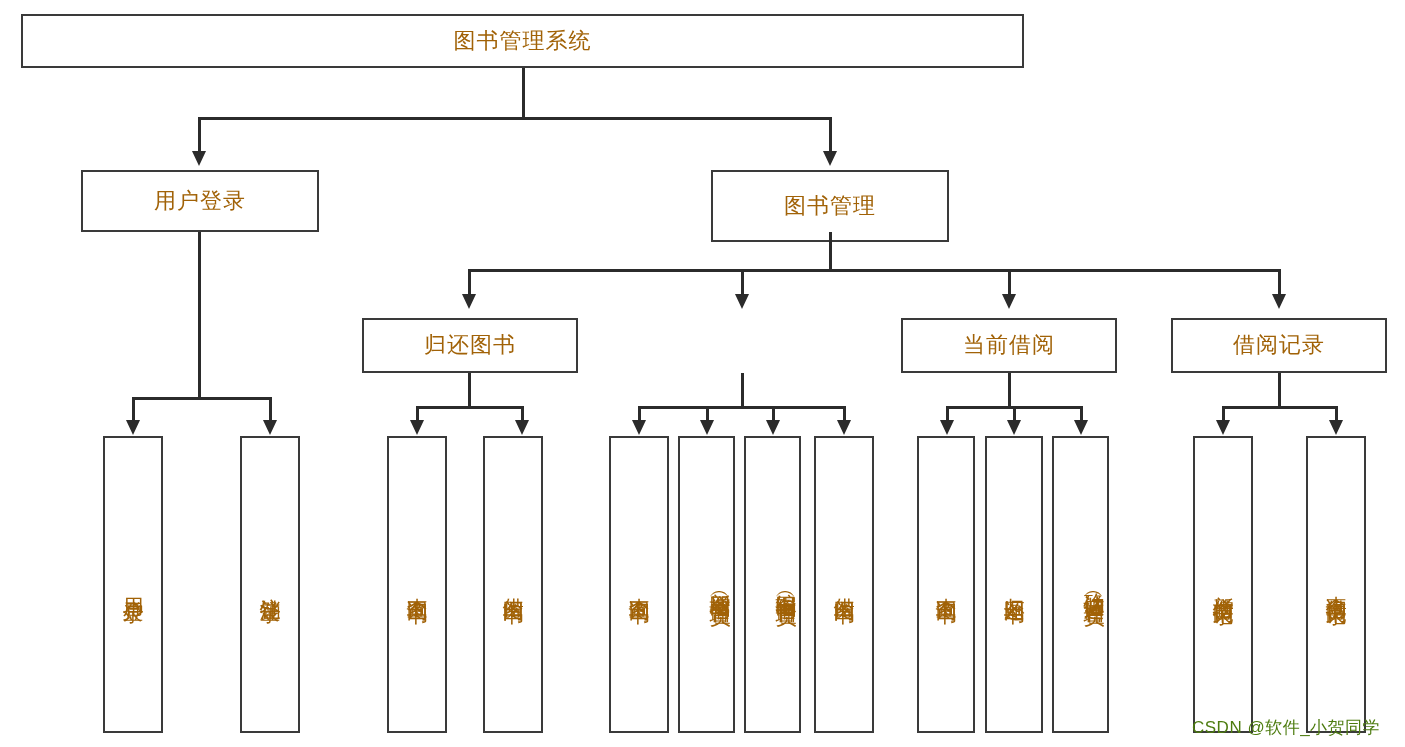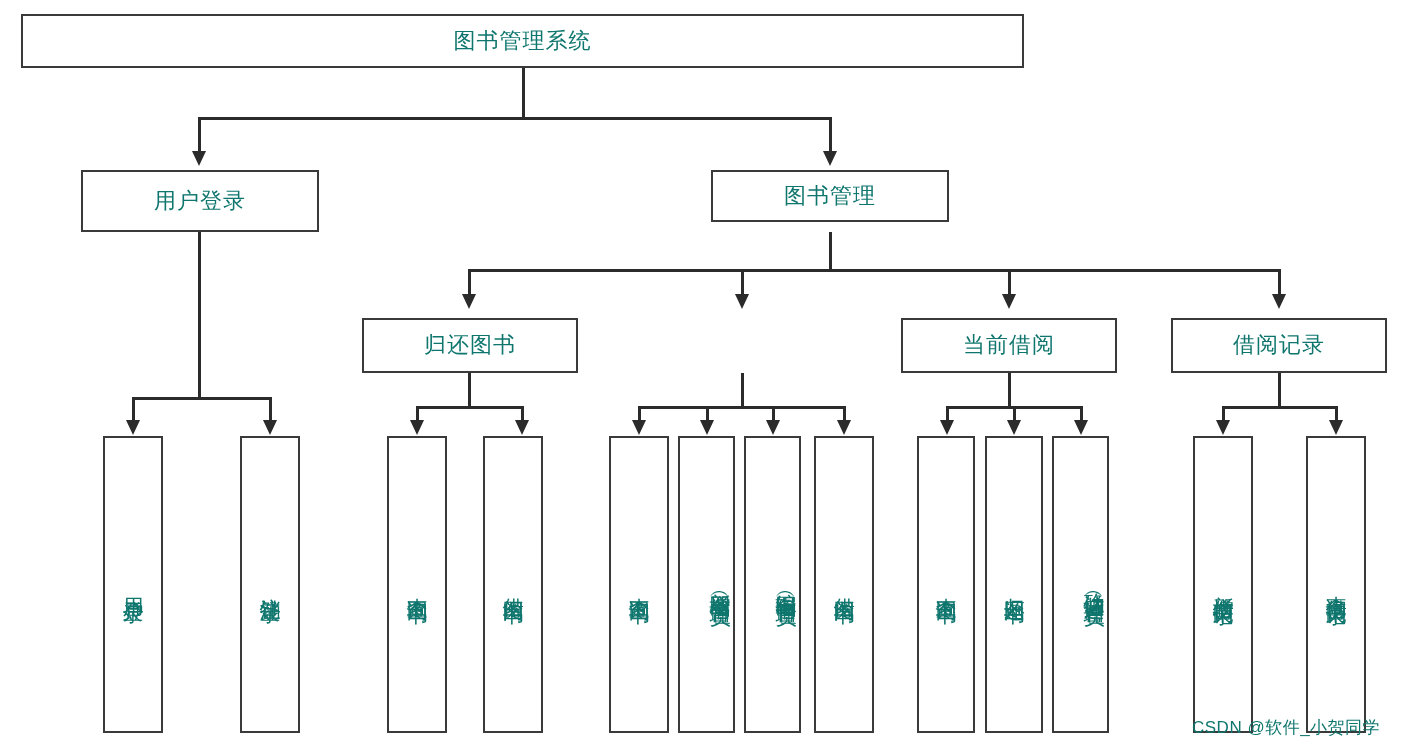--- a/index.html
+++ b/index.html
@@ -18,21 +18,21 @@
     overflow: hidden;
   }
   .node {
     position: absolute;
     box-sizing: border-box;
     border: 2.5px solid #3a3a3a;
     background: #ffffff;
     display: flex;
     align-items: center;
     justify-content: center;
-    color: #0f766e;
+    color: #a16207;
   }
   .node.horiz {
     font-size: 22px;
     line-height: 1.2;
     letter-spacing: 1px;
   }
   .node.vert {
     writing-mode: vertical-rl;
     text-orientation: upright;
     font-size: 21px;
@@ -59,21 +59,21 @@
     position: absolute;
     width: 0;
     height: 0;
     border-left: 7px solid transparent;
     border-right: 7px solid transparent;
     border-top: 15px solid #2b2b2b;
   }
   #watermark {
     position: absolute;
     font-size: 17px;
-    color: #0f766e;
+    color: #4d7c0f;
     letter-spacing: 0.5px;
     white-space: nowrap;
     user-select: none;
   }
 </style>
 </head>
 <body>
 
 <div id="canvas">
 
@@ -87,21 +87,21 @@
 
   <div class="edge v" style="left:198px; top:117px; height:36px;"></div>
   <div class="arrow" style="left:192px; top:151px;"></div>
 
   <div class="edge v" style="left:829px; top:117px; height:36px;"></div>
   <div class="arrow" style="left:823px; top:151px;"></div>
 
   <div class="node horiz" style="left:81px; top:170px; width:238px; height:62px;">
     <span>用户登录</span>
   </div>
-  <div class="node horiz" style="left:711px; top:170px; width:238px; height:52px;">
+  <div class="node horiz" style="left:711px; top:170px; width:238px; height:72px;">
     <span>图书管理</span>
   </div>
 
   <div class="edge v" style="left:198px; top:232px; height:167px;"></div>
   <div class="edge h" style="left:132px; top:397px; width:138px;"></div>
   <div class="edge v" style="left:132px; top:397px; height:25px;"></div>
   <div class="arrow" style="left:126px; top:420px;"></div>
   <div class="edge v" style="left:269px; top:397px; height:25px;"></div>
   <div class="arrow" style="left:263px; top:420px;"></div>
 

